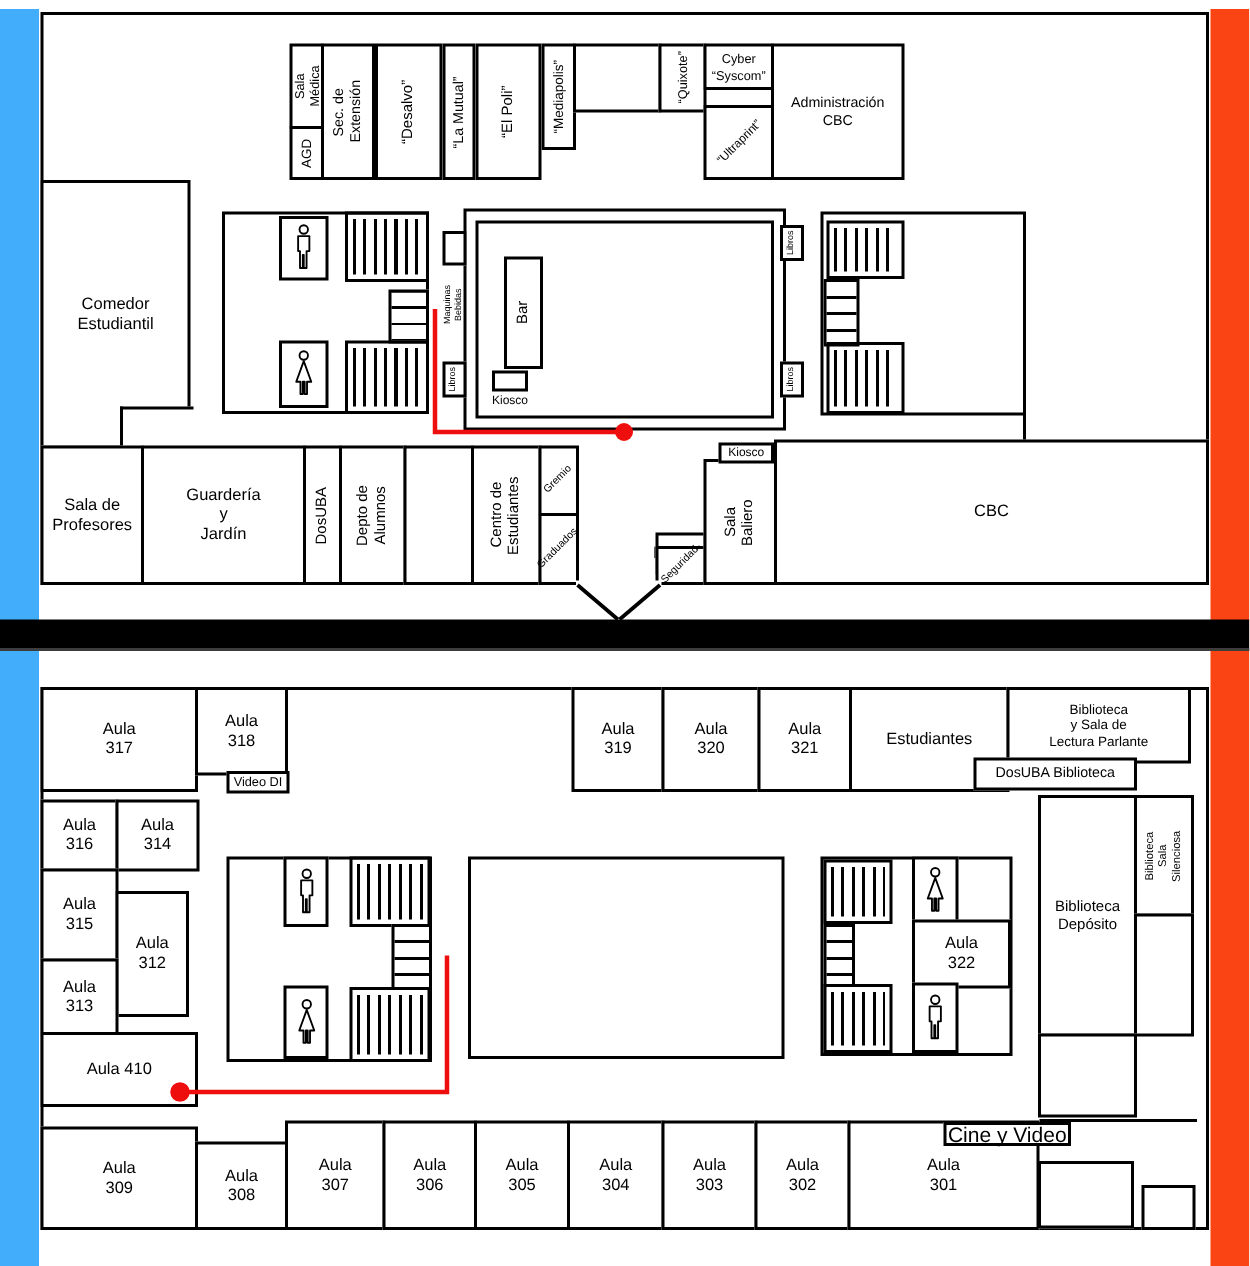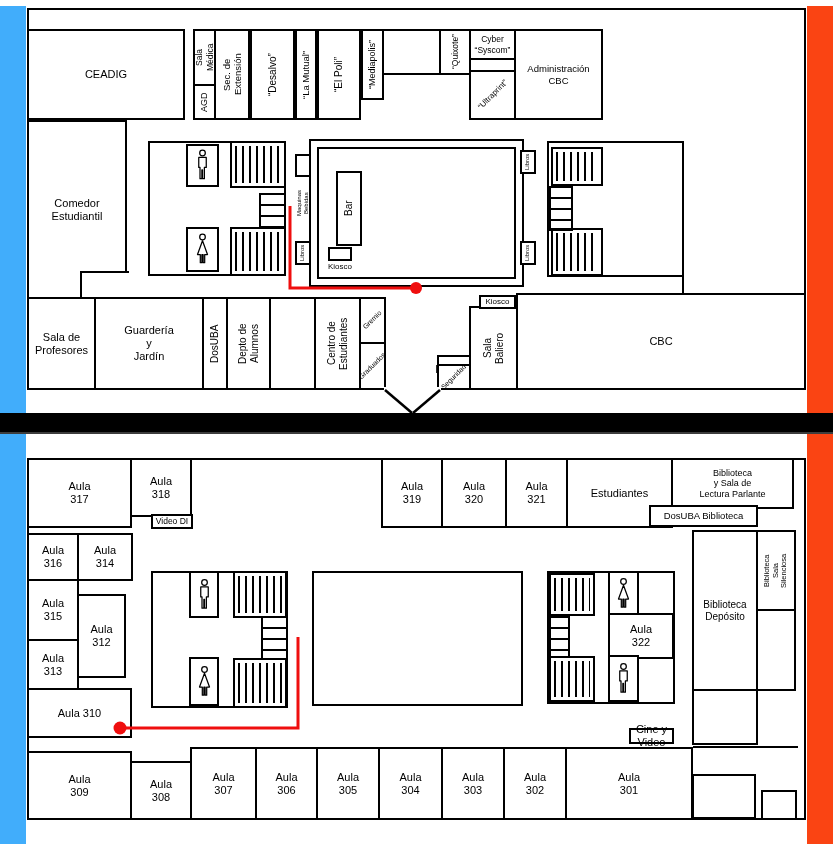--- a/index.html
+++ b/index.html
@@ -30,21 +30,20 @@
 
 <div id="canvas">
 
   <div class="stripe" style="left:0;top:6px;width:26px;height:838px;background:var(--blue)"></div>
   <div class="stripe" style="left:807px;top:6px;width:26px;height:838px;background:var(--orange)"></div>
 
   <div class="band" style="left:0;top:413px;width:833px;height:19px"></div>
 
   <div class="room" style="left:27px;top:8px;width:779px;height:382px"></div>
 
-  <div class="room" style="left:27px;top:29px;width:158px;height:91px">CEADIG</div>
   <div class="room vt" style="left:193px;top:29px;width:23px;height:57px;font-size:8.5px">Sala
 Médica</div>
   <div class="room vt" style="left:193px;top:84px;width:23px;height:36px;font-size:9px">AGD</div>
   <div class="room vt" style="left:214px;top:29px;width:36px;height:91px;font-size:9.5px">Sec. de
 Extensión</div>
   <div class="room vt" style="left:250px;top:29px;width:45px;height:91px;font-size:10px">“Desalvo”</div>
   <div class="room vt" style="left:295px;top:29px;width:22px;height:91px;font-size:9.5px">“La Mutual”</div>
   <div class="room vt" style="left:317px;top:29px;width:44px;height:91px;font-size:10px">“El Poli”</div>
   <div class="room vt" style="left:361px;top:29px;width:23px;height:71px;font-size:9px">“Mediapolis”</div>
   <div class="room" style="left:382px;top:29px;width:59px;height:46px"></div>
@@ -137,21 +136,21 @@
   <div class="room" style="left:27px;top:533px;width:52px;height:48px">Aula
 316</div>
   <div class="room" style="left:77px;top:533px;width:56px;height:48px">Aula
 314</div>
   <div class="room" style="left:27px;top:579px;width:52px;height:62px">Aula
 315</div>
   <div class="room" style="left:77px;top:594px;width:49px;height:84px">Aula
 312</div>
   <div class="room" style="left:27px;top:639px;width:52px;height:52px">Aula
 313</div>
-  <div class="room" style="left:27px;top:688px;width:105px;height:50px">Aula 310</div>
+  <div class="room" style="left:27px;top:688px;width:105px;height:50px">Aula 410</div>
 
   <div class="room" style="left:151px;top:571px;width:137px;height:137px"></div>
   <div class="wc" style="left:189px;top:571px;width:30px;height:47px">
     <svg width="15" height="34" viewBox="0 0 24 52">
         <circle cx="12" cy="6" r="4.5" fill="#fff" stroke="#000" stroke-width="2"></circle>
         <path d="M6 13 h12 v16 h-3 v18 h-3 v-14 h-1 v14 h-3 V29 H6 z" fill="#fff" stroke="#000" stroke-width="2" stroke-linejoin="round"></path>
       </svg>
   </div>
   <div class="stairs" style="left:233px;top:571px;width:54px;height:47px"></div>
   <div class="steps" style="left:261px;top:616px;width:27px;height:44px"></div>
@@ -185,21 +184,21 @@
   </div>
 
   <div class="room" style="left:692px;top:530px;width:66px;height:161px;font-size:10px">Biblioteca
 Depósito</div>
   <div class="room vt" style="left:756px;top:530px;width:40px;height:81px;font-size:7.5px">Biblioteca
 Sala
 Silenciosa</div>
   <div class="room" style="left:756px;top:609px;width:40px;height:82px"></div>
   <div class="room" style="left:692px;top:689px;width:66px;height:56px"></div>
   <div class="w" style="left:693px;top:746px;width:105px;height:2px"></div>
-  <div class="room z2" style="left:629px;top:728px;width:45px;height:16px;font-size:11px">Cine y Video</div>
+  <div class="room z2" style="left:629px;top:748px;width:85px;height:16px;font-size:14px">Cine y Video</div>
 
   <div class="room" style="left:27px;top:751px;width:105px;height:69px">Aula
 309</div>
   <div class="room" style="left:130px;top:761px;width:62px;height:59px">Aula
 308</div>
   <div class="room" style="left:190px;top:747px;width:67px;height:73px">Aula
 307</div>
   <div class="room" style="left:255px;top:747px;width:63px;height:73px">Aula
 306</div>
   <div class="room" style="left:316px;top:747px;width:64px;height:73px">Aula

